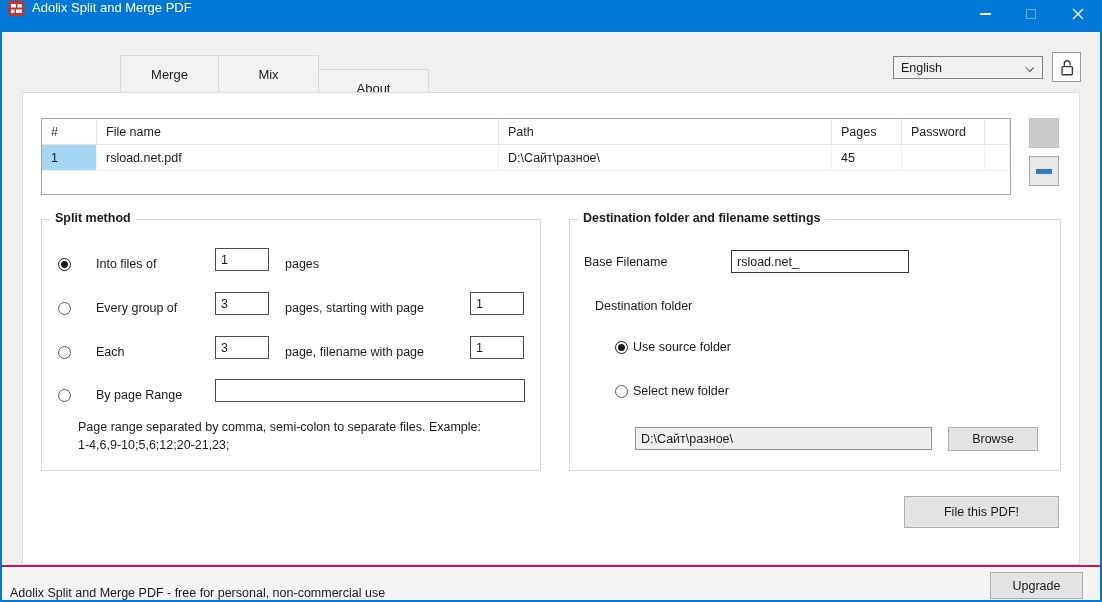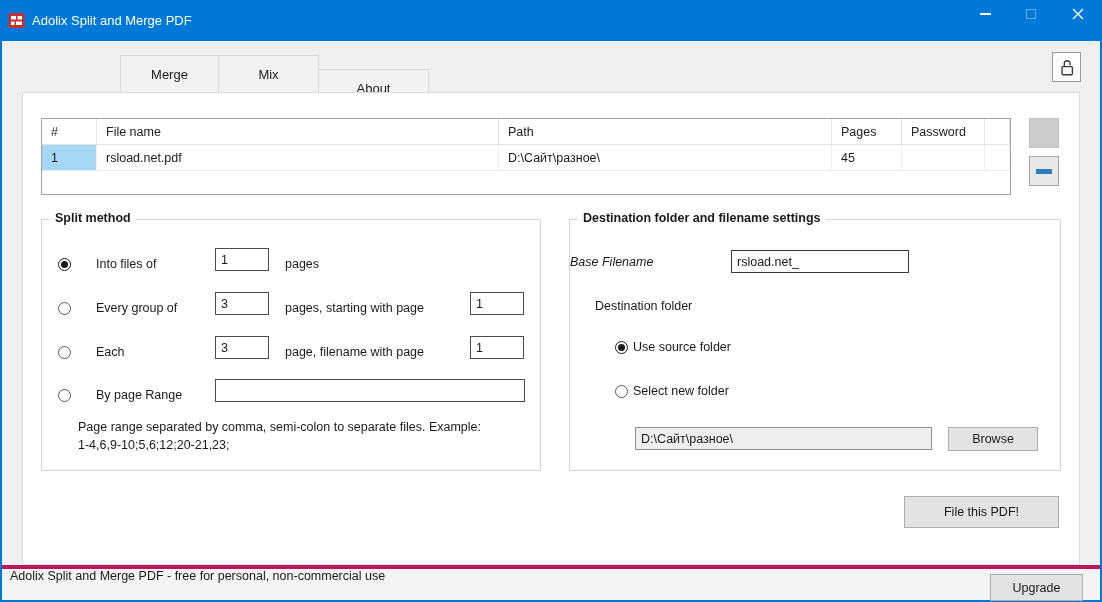--- a/index.html
+++ b/index.html
@@ -2,22 +2,22 @@
 <html><head>
 <meta charset="utf-8">
 <style>
   * { margin:0; padding:0; box-sizing:border-box; }
   html,body { width:1102px; height:602px; }
   body { font-family:"Liberation Sans", sans-serif; font-size:12.5px; color:#1a1a1a; }
   #window { position:relative; width:1102px; height:602px; background:#f0f0f0;
             box-shadow: inset 0 0 0 2px #0078d7; overflow:hidden; }
 
   
-  .titlebar { position:absolute; left:0; top:0; width:1102px; height:41px; background:#0078d7;
-              display:flex; align-items:center; }
+  .titlebar { position:absolute; left:0; top:0; width:1102px; height:32px; background:#0078d7;
+              display:flex; }
   .app-icon { width:17px; height:17px; margin-left:8px; flex:none; }
   .title-text { color:#fff; font-size:13px; margin-left:7px; }
   .win-btn { position:absolute; top:0; height:28px; width:46px; display:flex; align-items:center;
              justify-content:center; cursor:default; }
   .btn-min { left:962px; } .btn-max { left:1008px; } .btn-close { left:1054px; width:48px; }
   .min-glyph { width:11px; height:1.5px; background:#fff; }
   .max-glyph { width:10px; height:10px; border:1px solid #66abe3; }
 
   
   .tab { position:absolute; display:flex; align-items:center; justify-content:center;
@@ -70,37 +70,37 @@
   .sm-row .radio { margin-left:16px; margin-right:5px; }
   .txt-input { border:1px solid #4c4c4c; background:#fff; font-family:"Liberation Sans", sans-serif;
                font-size:12.5px; padding:2px 5px; height:23px; color:#1a1a1a; }
   .num-input { position:absolute; left:173px; width:54px; }
   .start-input { position:absolute; left:428px; width:54px; }
   .suffix { position:absolute; left:243px; }
   .range-input { position:absolute; left:173px; width:310px; }
   .hint { position:absolute; left:36px; top:198px; width:450px; line-height:18px; white-space:pre-line; }
 
   
-  .lbl-basefile { position:absolute; left:0; top:35px;font-style:italic; }
+  .lbl-basefile { position:absolute; left:14px; top:35px; }
   .base-input { position:absolute; left:161px; top:30px; width:178px; border-color:#3a3a3a; }
   .lbl-destfolder { position:absolute; left:25px; top:79px; }
   .dest-row { position:absolute; height:20px; display:flex; align-items:center; }
   .row-usesource { left:45px; top:117px; }
   .row-selectnew { left:45px; top:161px; }
   .dest-row .radio { margin-right:5px; }
   .path-input { position:absolute; left:65px; top:207px; width:297px; background:#efefef; border-color:#8f8f8f; }
   .browse-btn { position:absolute; left:378px; top:207px; width:90px; height:24px; }
 
   .push-btn { background:#e3e3e3; border:1px solid #adadad; font-family:"Liberation Sans", sans-serif;
               font-size:12.5px; color:#1a1a1a; display:flex; align-items:center; justify-content:center; }
   .split-btn { position:absolute; left:881px; top:403px; width:155px; height:32px; }
 
   
   .statusbar { position:absolute; left:2px; top:565px; width:1098px; height:35px; background:#f4f4f4;
-               border-top:4px solid #be185d; display:flex; align-items:flex-start; }
+               border-top:2px solid #be185d; display:flex; align-items:flex-end; }
   .status-text { margin-left:8px; }
   .upgrade-btn { position:absolute; left:988px; top:5px; width:93px; height:27px; }
 </style>
 </head>
 <body>
 
 <div id="window">
 
   <div class="titlebar">
     <svg class="app-icon" viewBox="0 0 17 17">
@@ -128,20 +128,24 @@
   <div class="tab tab-mix">
       <span>Mix</span>
     </div>
   <div class="tab tab-merge">
       <span>Merge</span>
     </div>
   <div class="tab tab-about">
       <span>About</span>
     </div>
 
+  <div class="combo">
+    <span>English</span>
+    <span class="combo-chevron"></span>
+  </div>
   <div class="lock-btn">
     <svg width="18" height="19" viewBox="0 0 20 21">
       <rect x="4.5" y="9.5" width="11.5" height="9" rx="1" fill="none" stroke="#3a3a3a" stroke-width="1.5"></rect>
       <path d="M7 9.5 V6.2 a3.2 3.2 0 0 1 6.4 0 V8" fill="none" stroke="#3a3a3a" stroke-width="1.5"></path>
     </svg>
   </div>
 
   <div class="panel">
 
     <div class="file-table">

